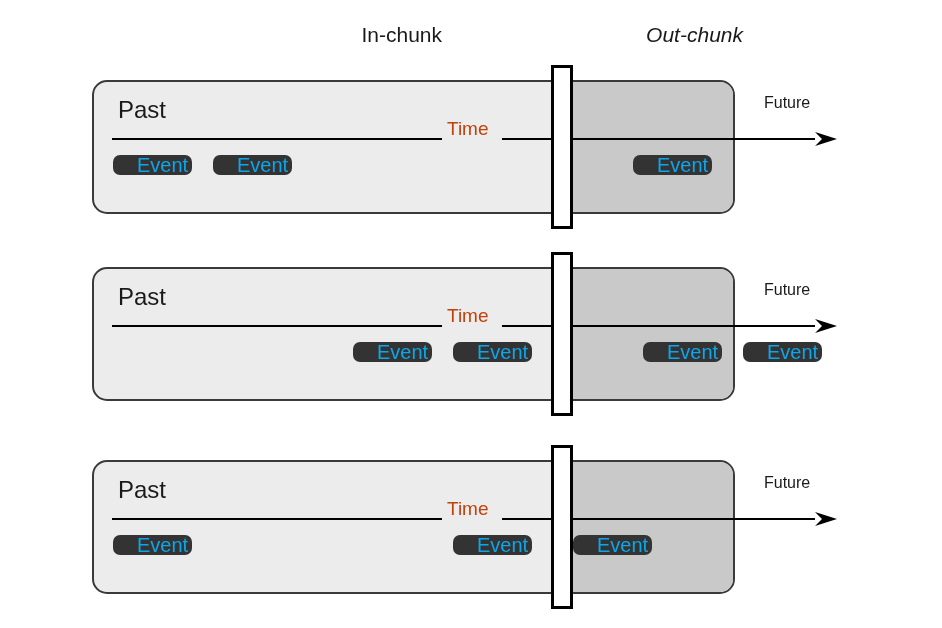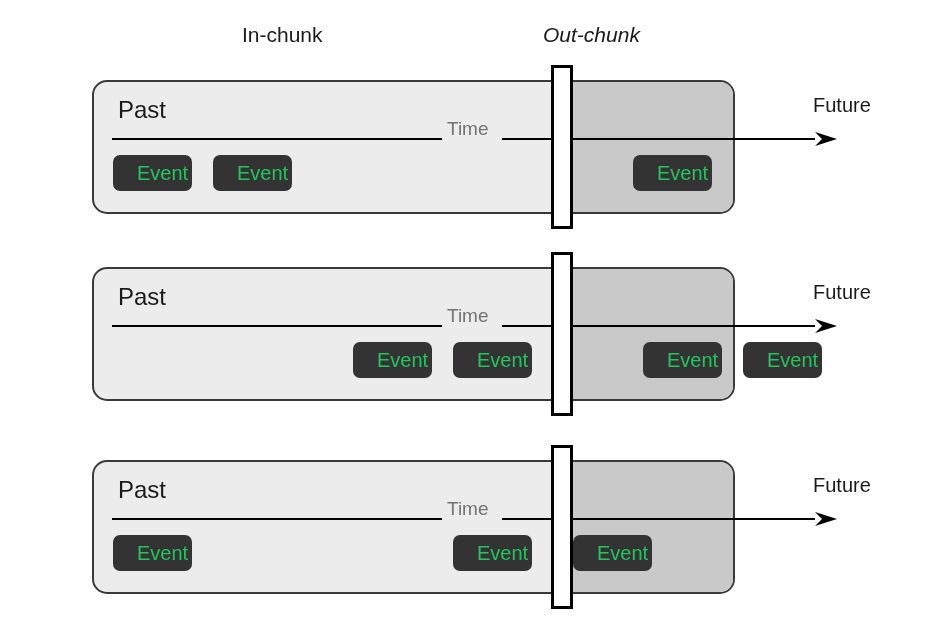--- a/index.html
+++ b/index.html
@@ -16,21 +16,21 @@
     color: #000000;
   }
 
   
   .col-header {
     position: absolute;
     font-size: 21px;
     line-height: 1;
     color: #1a1a1a;
     white-space: nowrap;
-    text-align: left;
+    text-align: right;
   }
   #hdr-in  { left: 242px; top: 24px; width: 200px; }
   #hdr-out { left: 543px; top: 24px; width: 200px; font-style: italic; }
 
   
   .row {
     position: absolute;
     left: 0;
     width: 942px;
     height: 160px;
@@ -92,43 +92,43 @@
     z-index: 5;
   }
   .axis svg { display: block; }
 
   .time-label {
     position: absolute;
     left: 447px;
     top: 57px;
     font-size: 19px;
     line-height: 1;
-    color: #737373;
+    color: #c2410c;
     background: transparent;
     z-index: 6;
   }
 
   .future-label {
     position: absolute;
-    left: 813px;
+    left: 764px;
     top: 33px;
-    font-size: 20px;
+    font-size: 16px;
     line-height: 1;
     color: #1a1a1a;
     white-space: nowrap;
     z-index: 4;
   }
 
   
   .event {
     position: absolute;
-    height: 36px;
+    height: 20px;
     width: 79px;
     background: #333333;
-    color: #22c55e;
+    color: #0ea5e9;
     border-radius: 7px;
     font-size: 20px;
     display: flex;
     align-items: center;
     justify-content: center;
     box-sizing: border-box;
     z-index: 5;
     padding-left: 20px;
   }
 </style>

